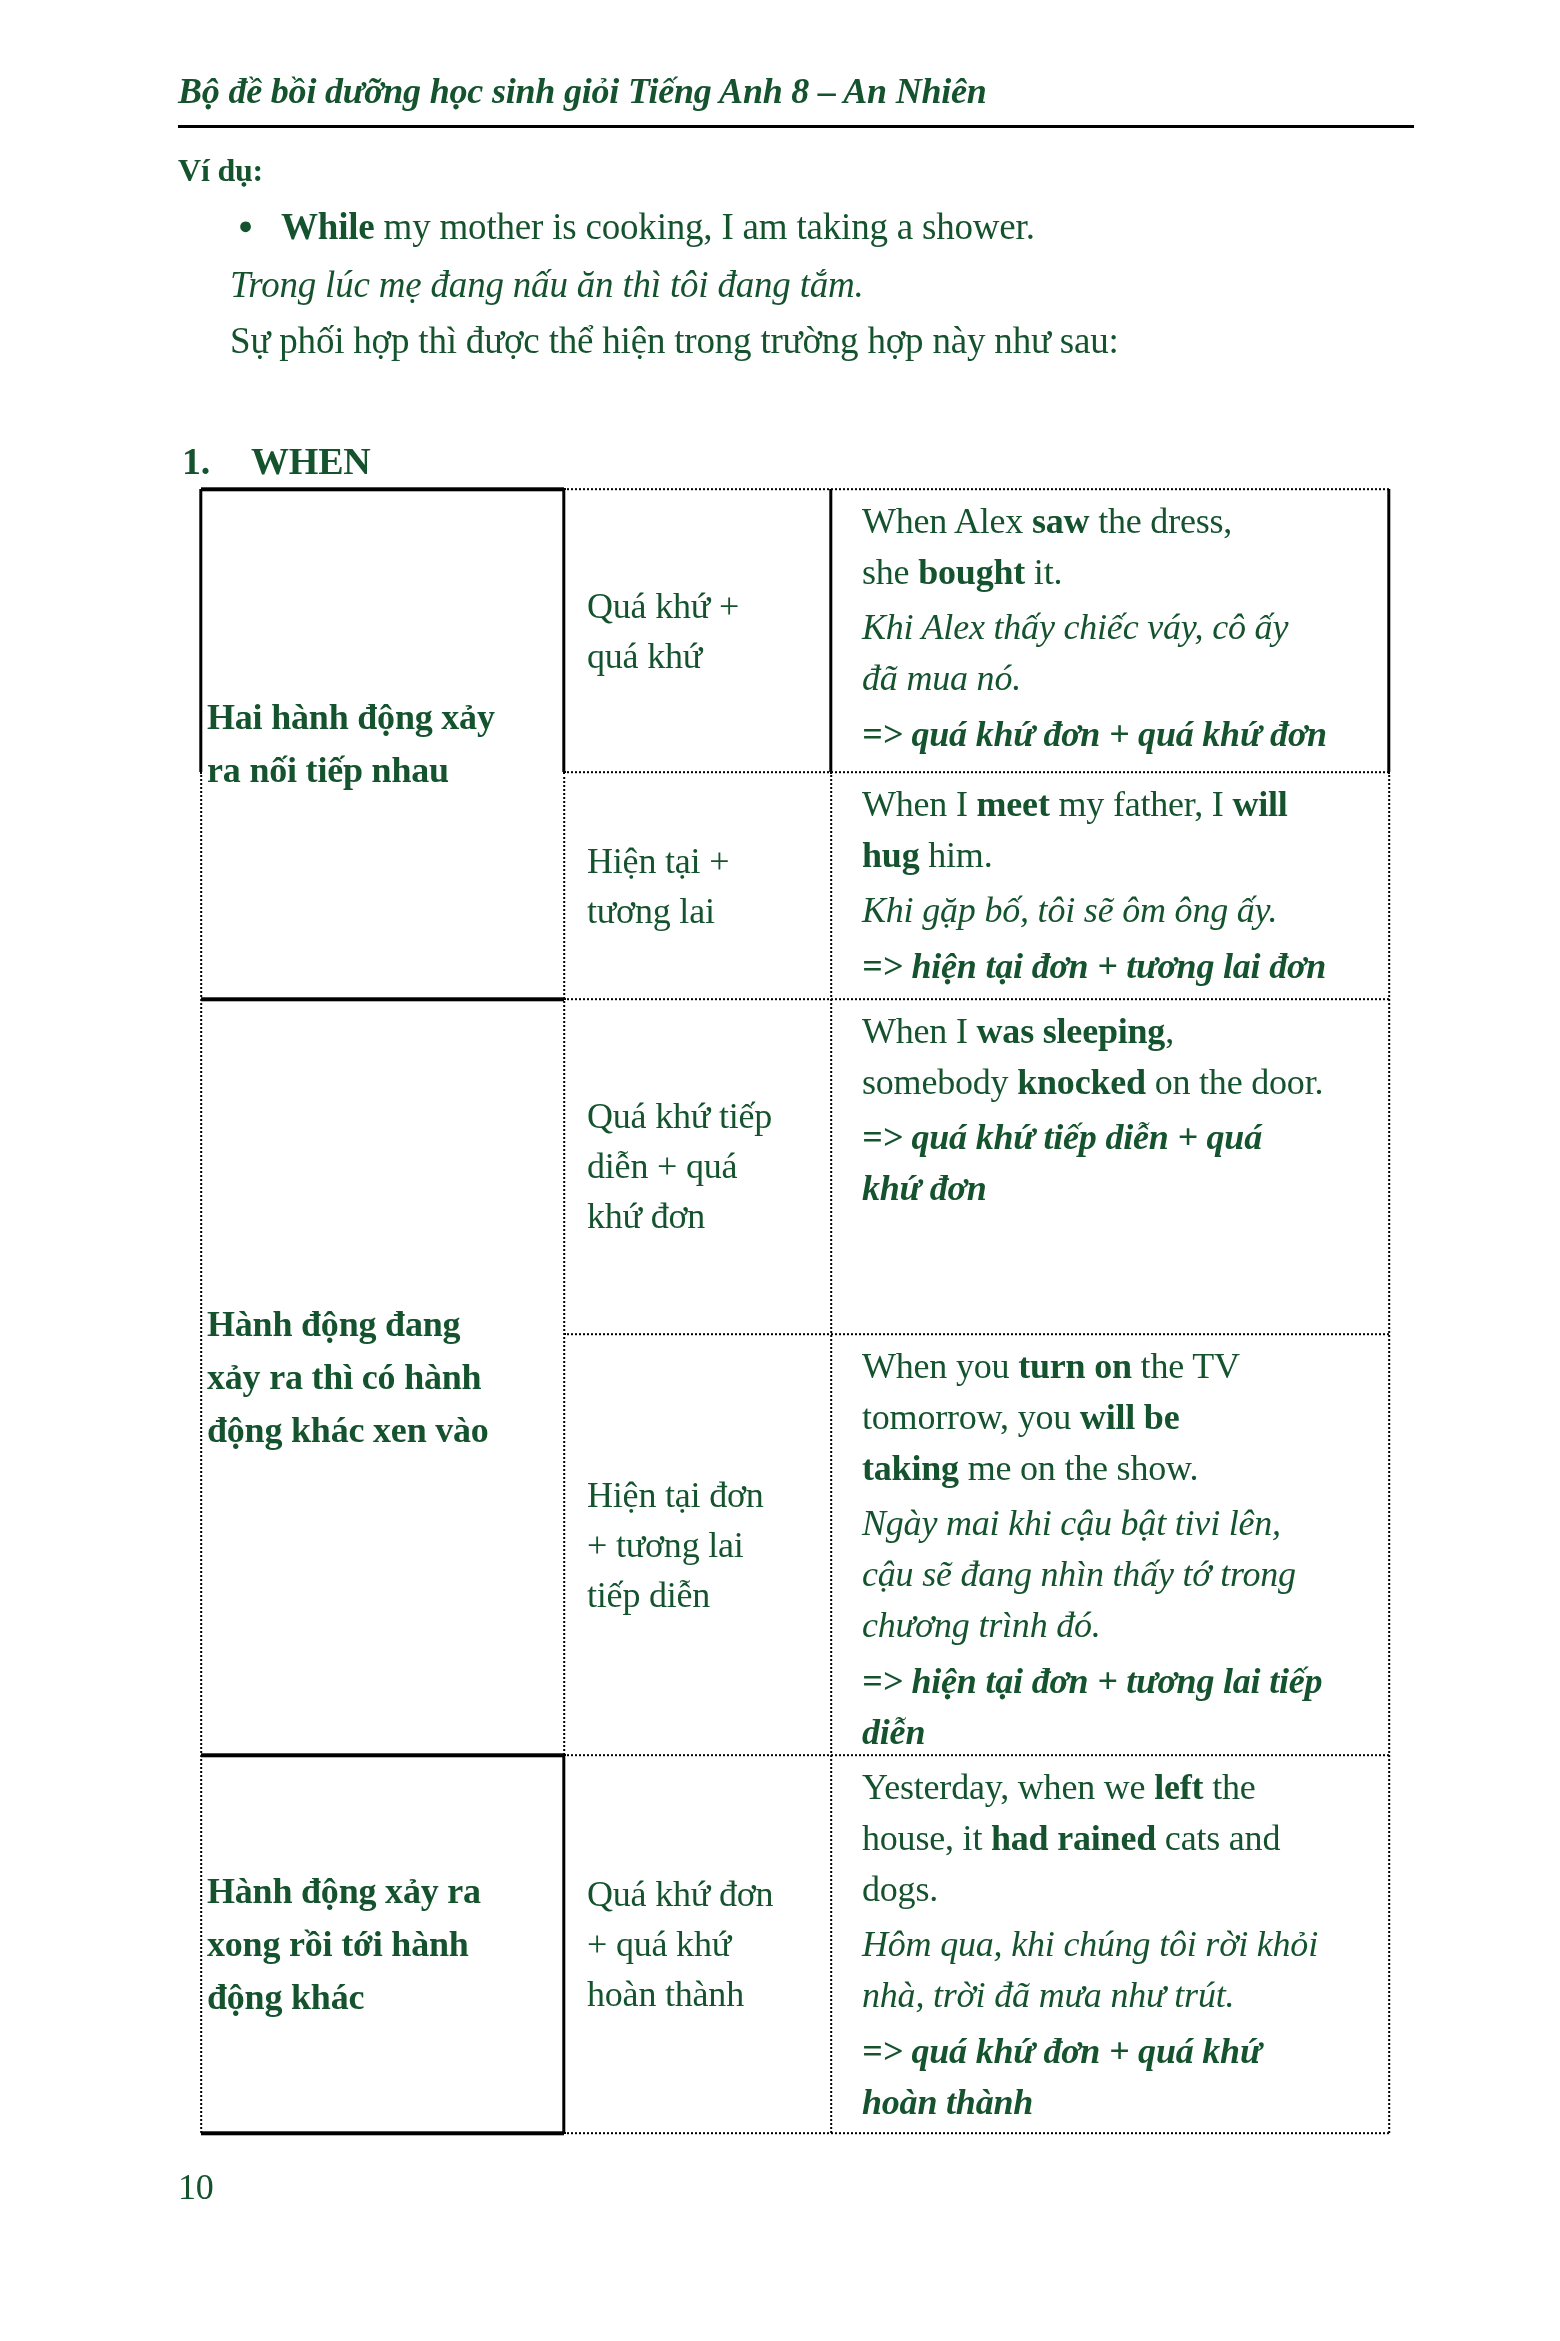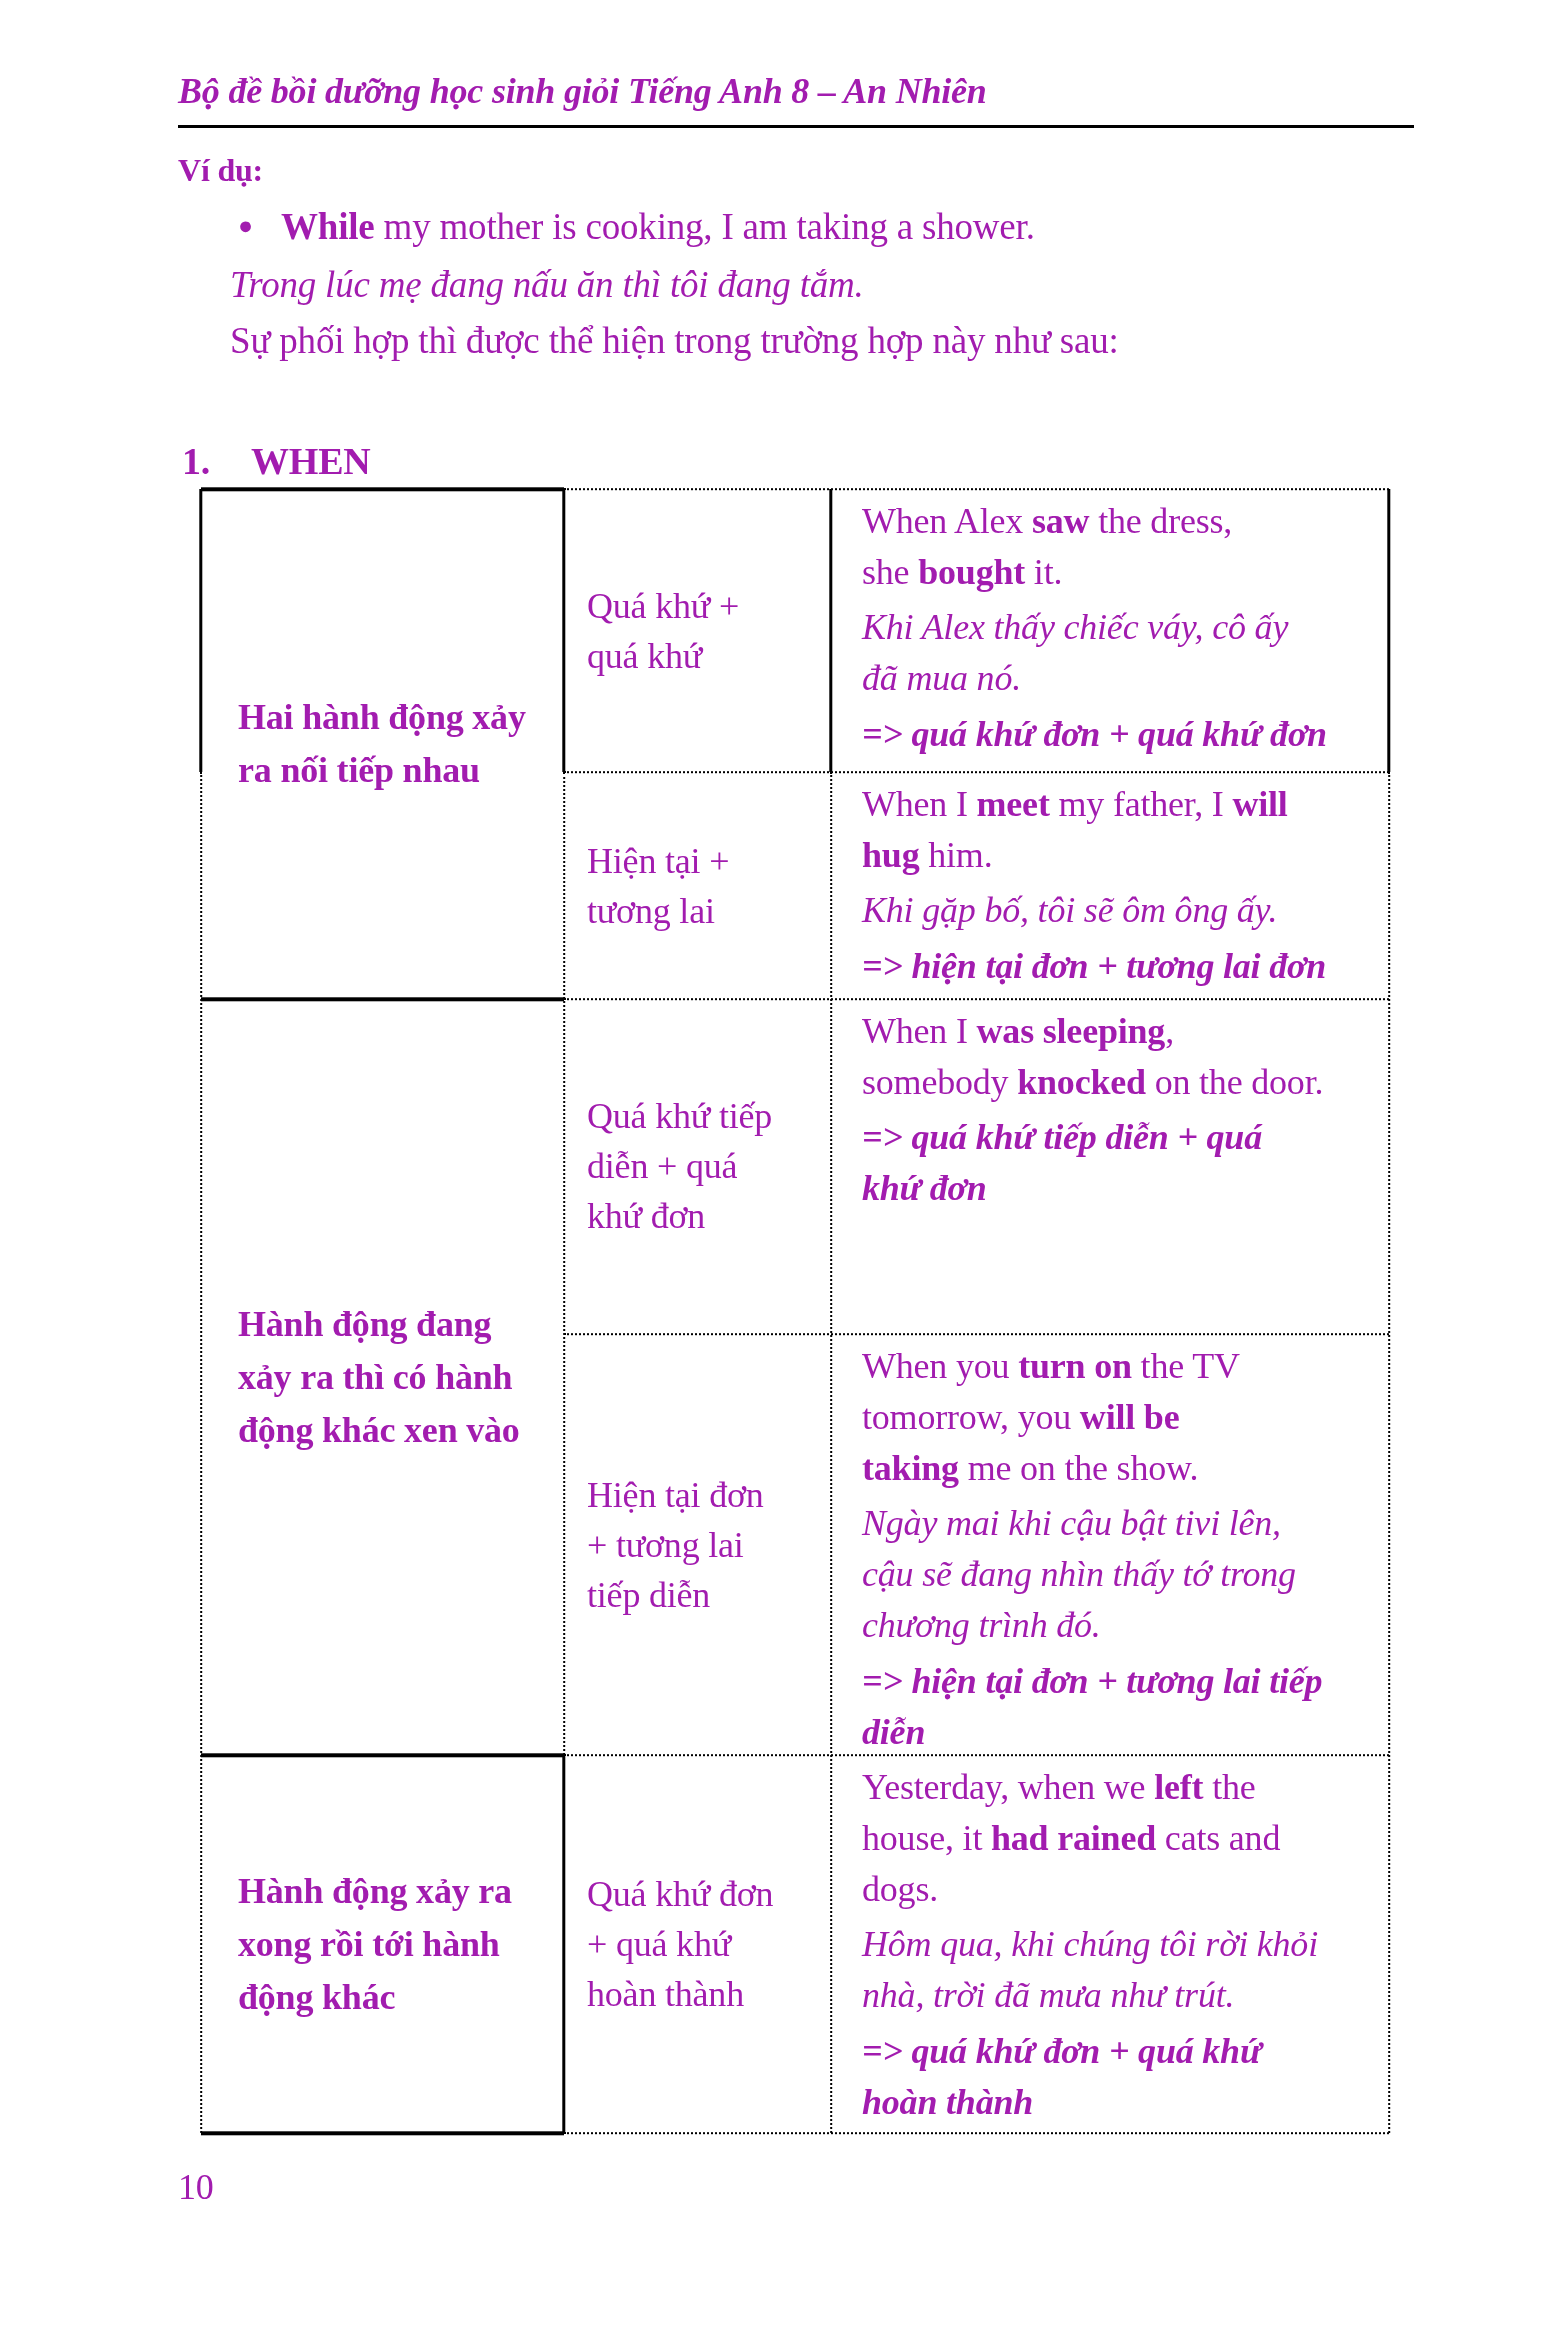--- a/index.html
+++ b/index.html
@@ -1,20 +1,20 @@
 <!DOCTYPE html>
 <html style="font-size:13.2px"><head>
 <meta charset="utf-8">
 <style>
   html,body { margin:0; padding:0; }
   .page {
     position:relative;
     width:1561px; height:2342px;
     background:#ffffff;
-    color:#a21caf;
+    color:#14532d;
     font-family:"Liberation Serif","DejaVu Serif",serif;
     letter-spacing:-0.2px;
     overflow:hidden;
   }
   .abs { position:absolute; }
 
   
   .header {
     left:178px; top:68px; width:1236px;
     font-size:36px; font-weight:bold; font-style:italic;
@@ -36,21 +36,21 @@
 
   
   .tbl { left:201px; top:489px; width:1188px; height:1644px; font-size:36px; }
   .cell {
     position:absolute; box-sizing:border-box;
     display:flex; flex-direction:column;
   }
   .lab {
     left:0; width:363px;
     justify-content:center;
-    padding-left:37px;
+    padding-left:6px;
     font-weight:bold;
     line-height:53px;
     white-space:pre-line;
   }
   #lab1 { top:0;      height:510px; }
   #lab2 { top:510px;  height:756px; }
   #lab3 { top:1266px; height:378px; }
 
   .tns {
     left:363px; width:306px;

